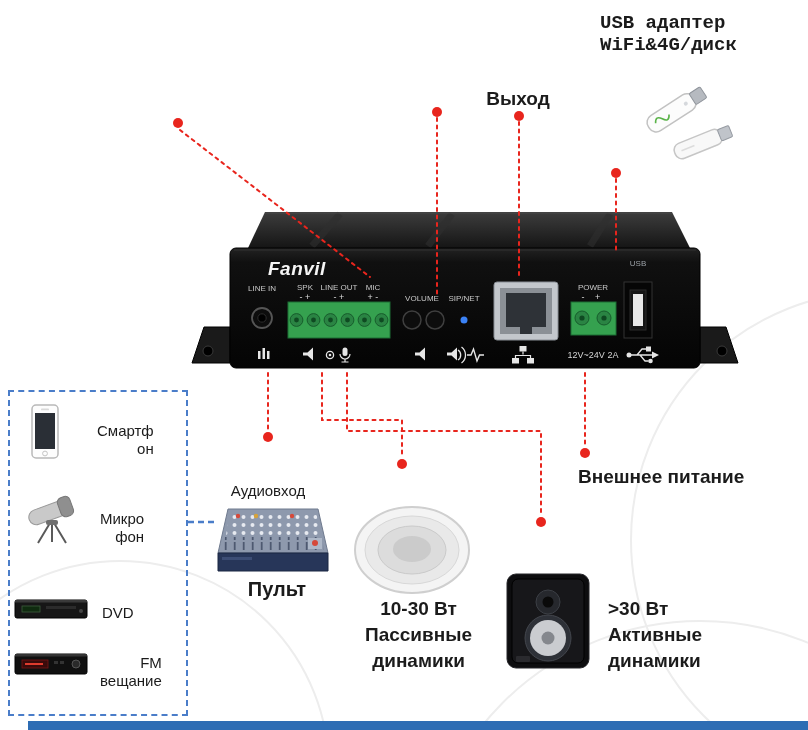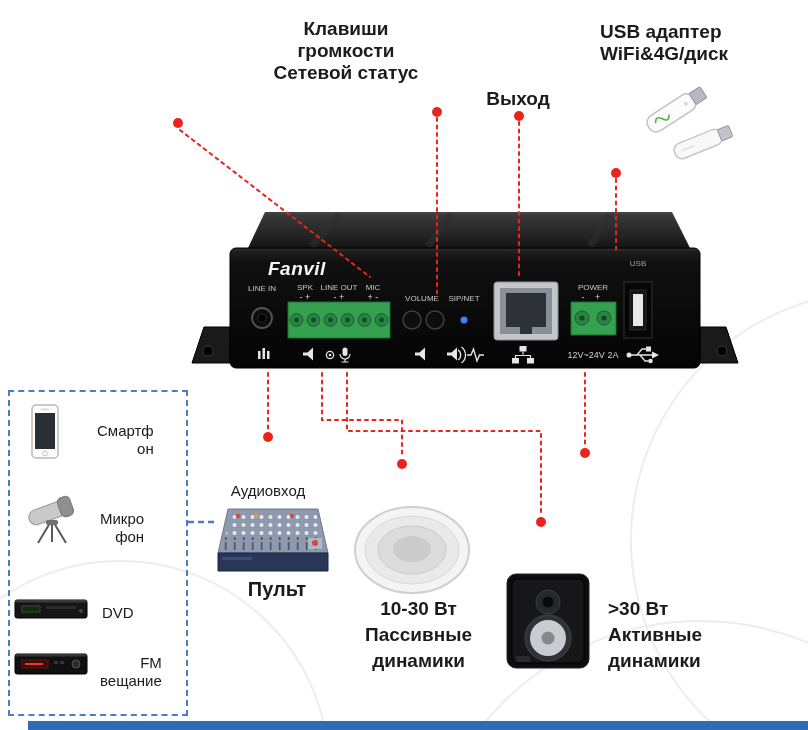--- a/index.html
+++ b/index.html
@@ -23,25 +23,22 @@
 </style>
 </head>
 <body>
 
 <div id="stage">
 
   <div class="deco-circle" style="left:-90px; top:560px; width:420px; height:420px;"></div>
   <div class="deco-circle" style="left:630px; top:290px; width:500px; height:500px;"></div>
   <div class="deco-circle" style="left:420px; top:620px; width:560px; height:560px;"></div>
 
-  <div class="abs z3 lbl bold-lg center" style="left:261px; top:18px; width:170px;">Клавиши
-громкости
-Сетевой статус</div>
   <div class="abs z3 lbl bold-lg center" style="left:478px; top:88px; width:80px;">Выход</div>
-  <div class="abs z3 lbl bold-lg" style="left:600px; top:21px; width:180px;">USB адаптер
+  <div class="abs z3 lbl bold-lg" style="left:600px; top:12px; width:180px;font-family:Liberation Mono, monospace;">USB адаптер
 WiFi&amp;4G/диск</div>
 
   <svg class="abs z2" style="left:638px; top:76px;" width="120" height="88" viewBox="0 0 120 88">
     <g transform="translate(6,44) rotate(-33)">
       <rect x="0" y="0" width="54" height="18" rx="8" fill="#fcfcfc" stroke="#c2c2c2" stroke-width="1.5"></rect>
       <rect x="52" y="2.5" width="13" height="13" rx="1.5" fill="#b6bac0" stroke="#8f949b"></rect>
       <path d="M8,9 q4,-7 8,0 q4,7 8,0" stroke="#59b348" fill="none" stroke-width="1.6"></path>
       <circle cx="44" cy="9" r="2" fill="#d5d8dc"></circle>
     </g>
     <g transform="translate(34,70) rotate(-22)">
@@ -247,20 +244,21 @@
     <rect x="10" y="7" width="72" height="84" rx="6" fill="#17171a" stroke="#000"></rect>
     <circle cx="46" cy="30" r="12" fill="#26282d" stroke="#3c3f45"></circle>
     <circle cx="46" cy="30" r="5.5" fill="#0a0a0a"></circle>
     <circle cx="46" cy="66" r="23" fill="#2e3138" stroke="#43464d"></circle>
     <circle cx="46" cy="66" r="18" fill="#caccd0"></circle>
     <circle cx="46" cy="66" r="6.5" fill="#84878d"></circle>
     <rect x="14" y="84" width="14" height="6" rx="1" fill="#2a2a2e"></rect>
   </svg>
 
   <div class="abs z3 lbl reg-md center" style="left:212px; top:468px; width:112px;">Аудиовход</div>
+  <div class="abs z3 lbl bold-lg" style="left:578px; top:466px; width:220px;">Внешнее питание</div>
   <div class="abs z3 lbl bold-xl center" style="left:336px; top:596px; width:165px;">10-30 Вт
 Пассивные
 динамики</div>
   <div class="abs z3 lbl bold-xl" style="left:608px; top:596px; width:160px;">&gt;30 Вт
 Активные
 динамики</div>
 
   <svg class="abs z6" style="left:0; top:0;" width="808" height="730" viewBox="0 0 808 730">
     <g stroke="#e8251d" stroke-width="2" stroke-dasharray="3 4.5" fill="none" stroke-linecap="round">
       <line x1="180" y1="130" x2="370" y2="277"></line>

